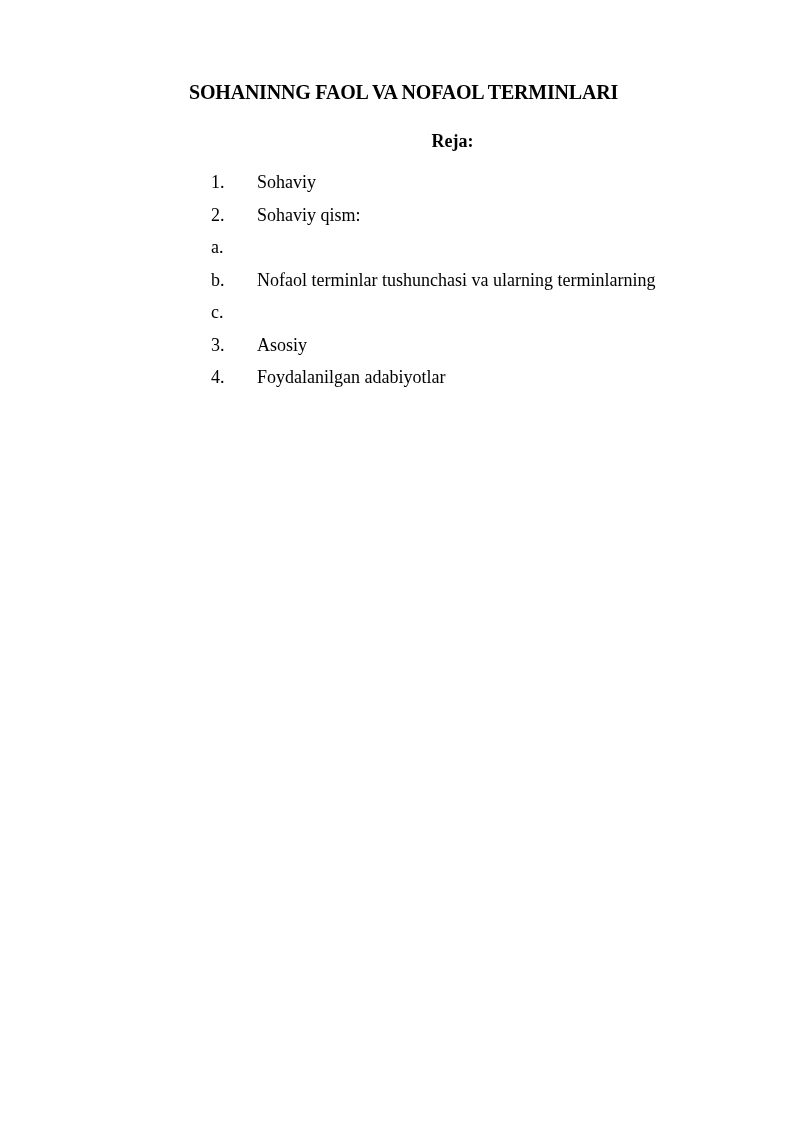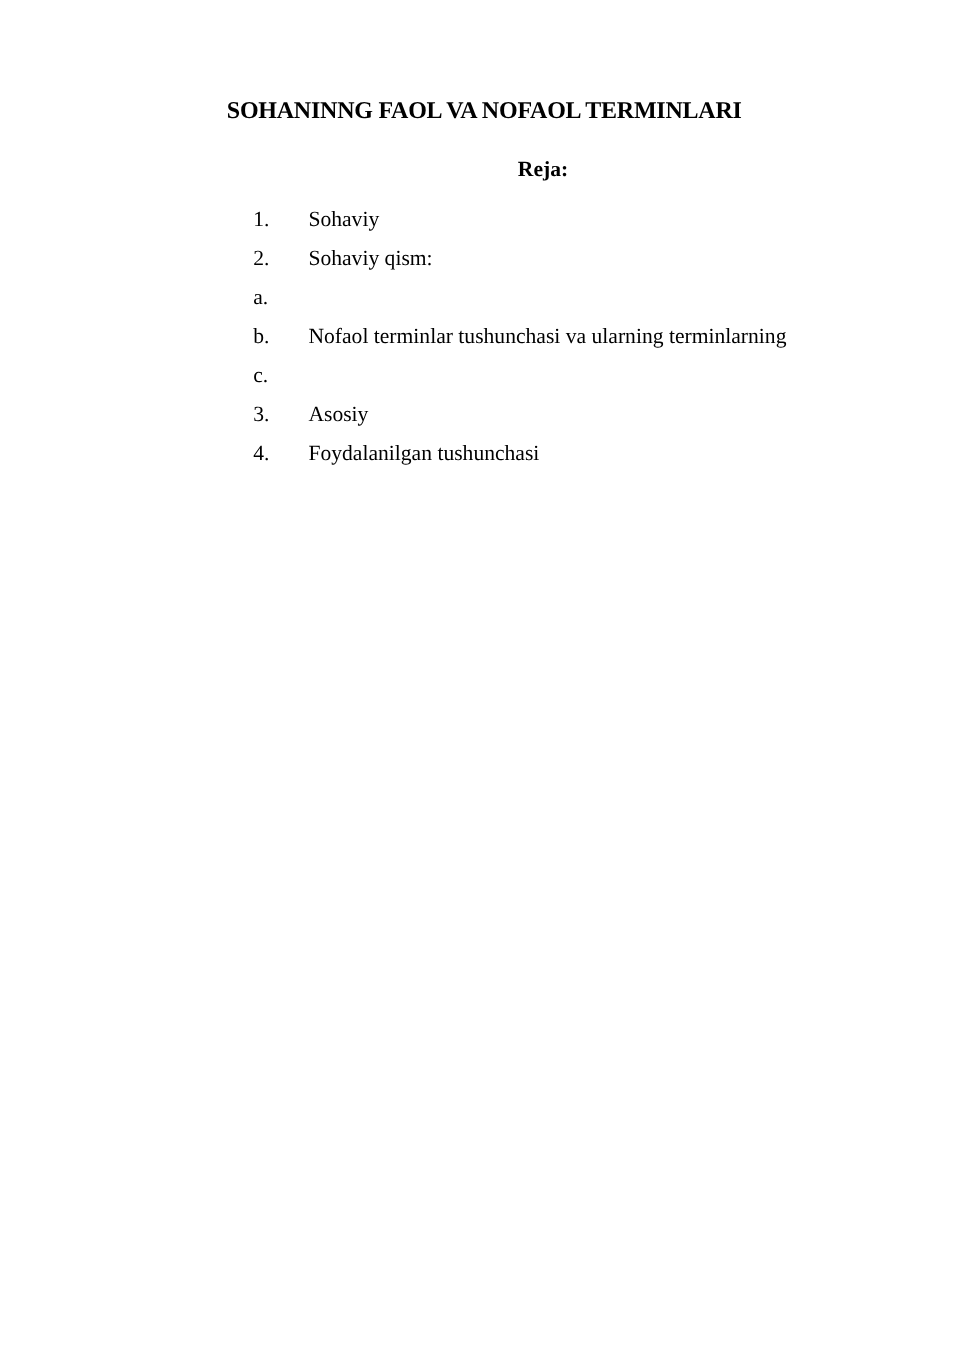--- a/index.html
+++ b/index.html
@@ -93,16 +93,16 @@
     </li>
     <li>
       <span class="marker">c.</span>
     </li>
     <li>
       <span class="marker">3.</span>
       <span class="text">Asosiy</span>
     </li>
     <li>
       <span class="marker">4.</span>
-      <span class="text">Foydalanilgan tushunchasi</span>
+      <span class="text">Foydalanilgan adabiyotlar</span>
     </li>
   </ol>
 </div>
 
 </body></html>

